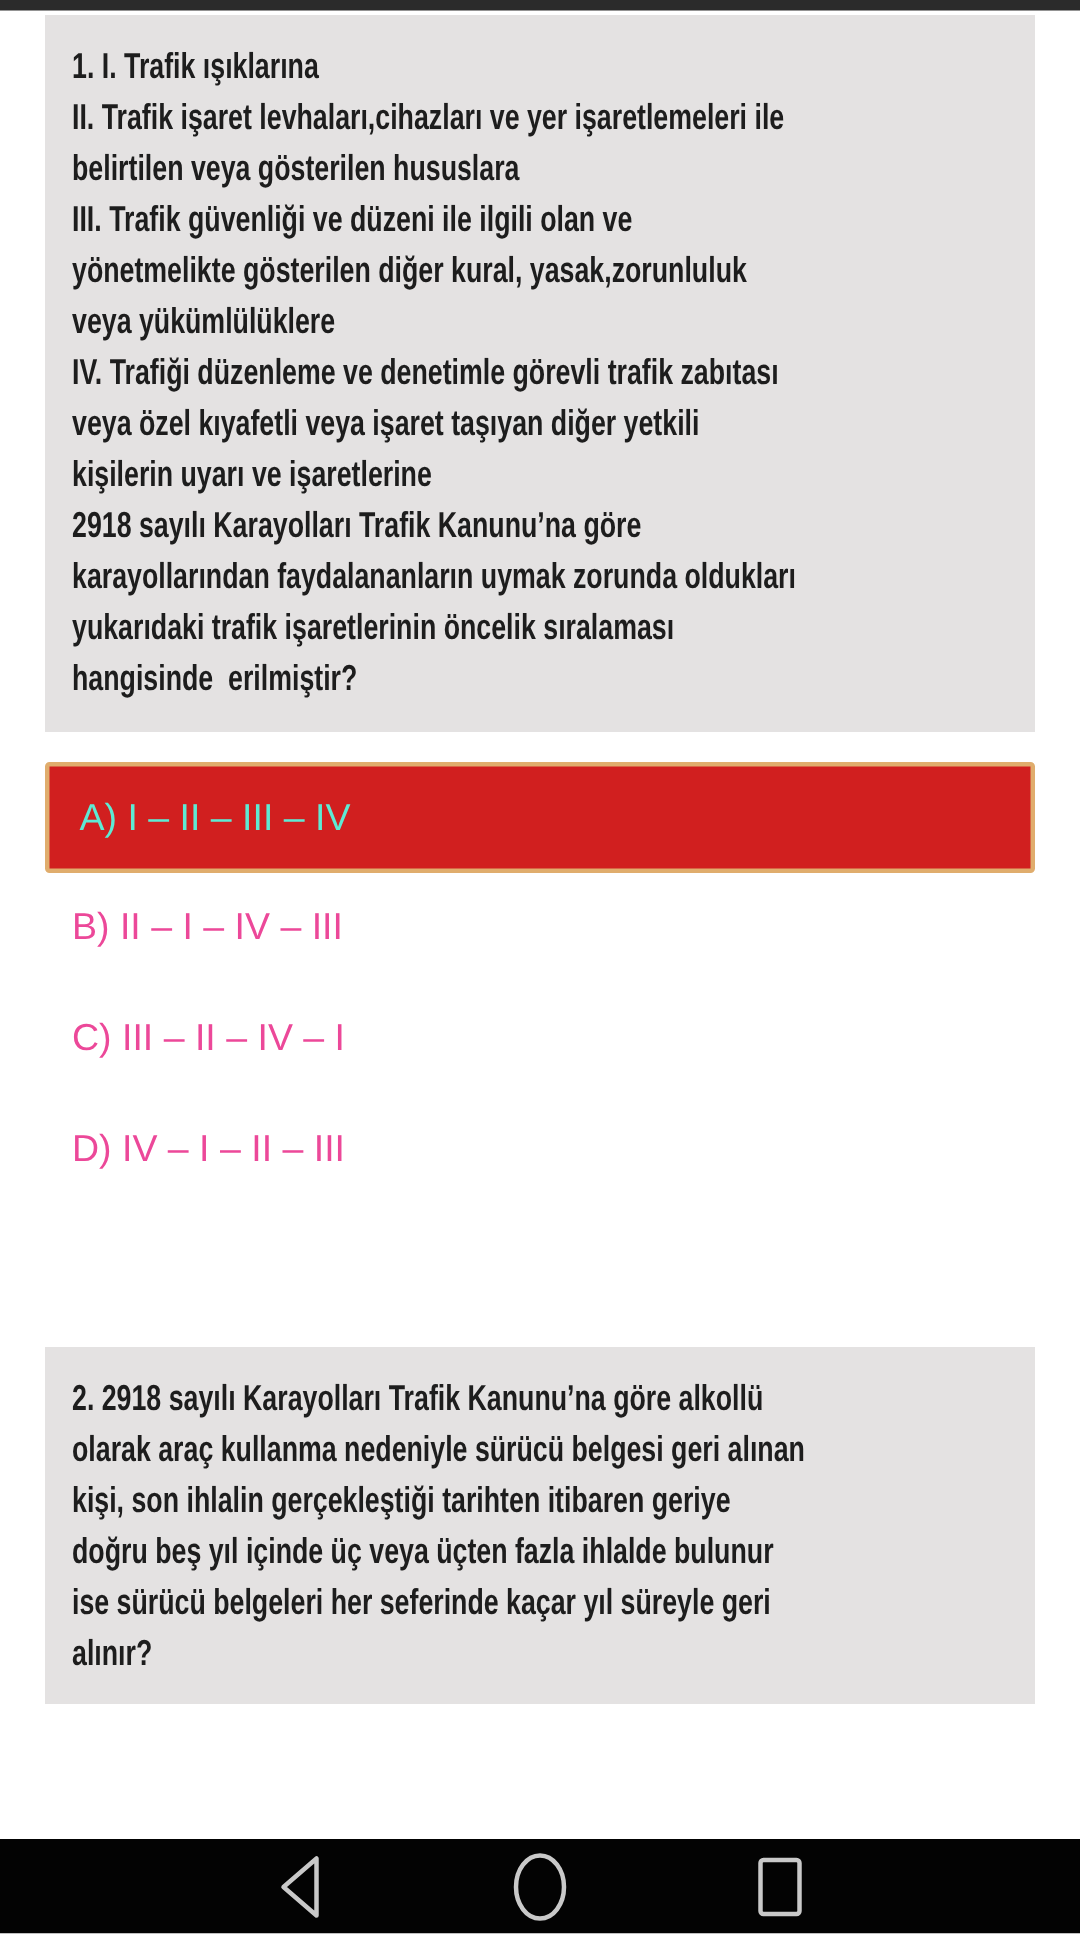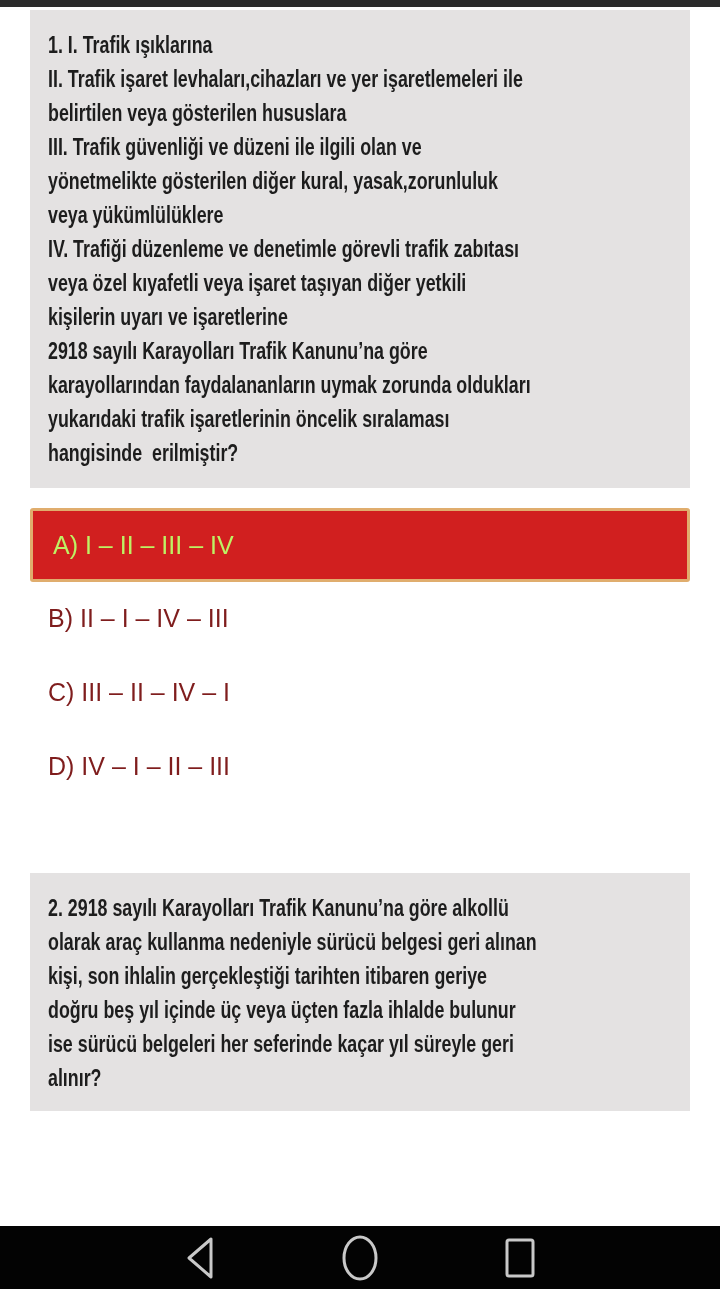--- a/index.html
+++ b/index.html
@@ -18,21 +18,21 @@
   }
 
   .q-card{
     position:absolute;left:30px;width:660px;
     background:#e4e2e2;
     box-sizing:border-box;
     padding:18px 18px;
     overflow:hidden;
   }
   .q-card.q1{top:10px;height:478px;}
-  .q-card.q2{top:873px;height:238px;}
+  .q-card.q2{top:898px;height:238px;}
 
   .q-text{
     font-weight:700;
     font-size:24px;
     line-height:34px;
     color:#1d1d1d;
     white-space:pre-wrap;
     width:840px;
     transform:scaleX(0.743);
     transform-origin:0 0;
@@ -41,34 +41,34 @@
 
   .option{
     position:absolute;
     left:30px;width:660px;
     box-sizing:border-box;
     cursor:pointer;
   }
   .option .opt-label{
     font-size:25px;
     line-height:25px;
-    color:#7f1d1d;
+    color:#ec4899;
     white-space:nowrap;
     display:inline-block;
   }
 
   .option.selected{
     top:508px;height:74px;
     background:#d11f1f;
     border:3px solid #e0ad6d;
     border-radius:3px;
     display:flex;align-items:center;
     padding-left:20px;
   }
-  .option.selected .opt-label{color:#bef264;}
+  .option.selected .opt-label{color:#5eead4;}
 
   .option.plain{
     left:48px;width:560px;height:34px;
     background:transparent;border:none;
   }
   .option.opt-b{top:606px;}
   .option.opt-c{top:680px;}
   .option.opt-d{top:754px;}
   .option.opt-a2{top:1160px;}
 

